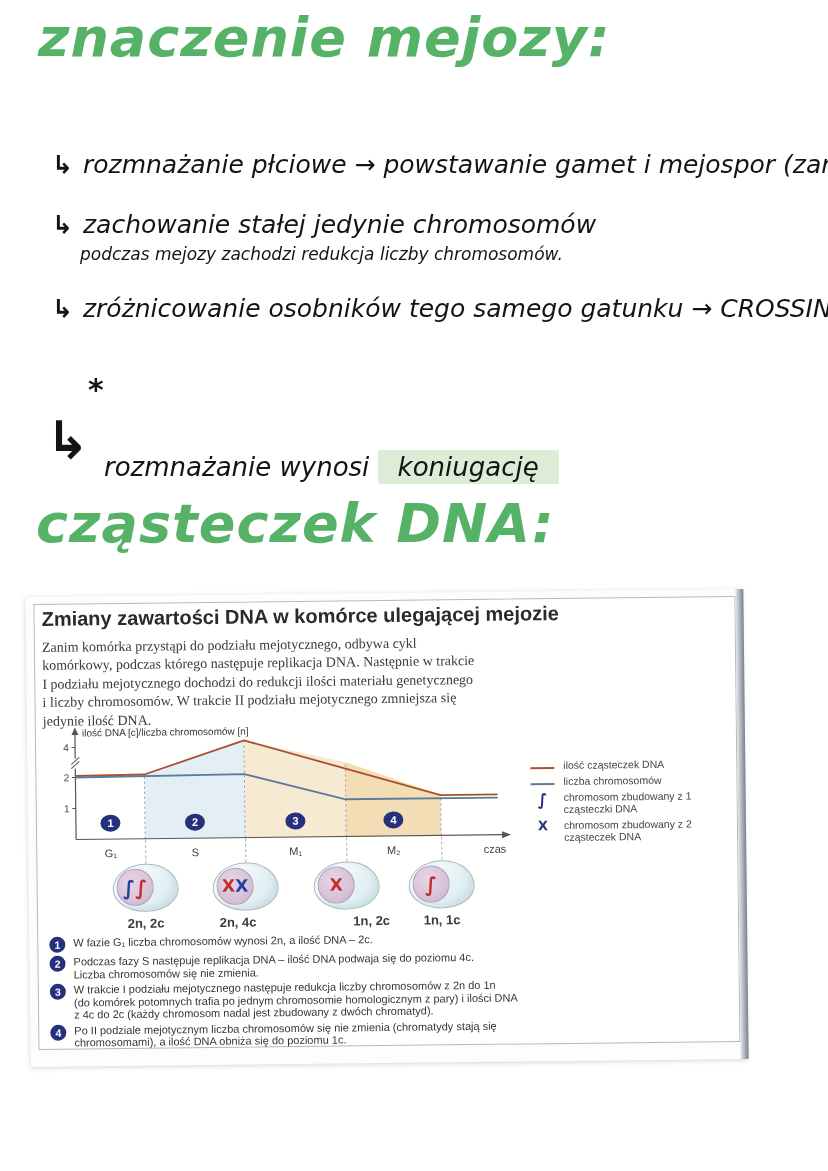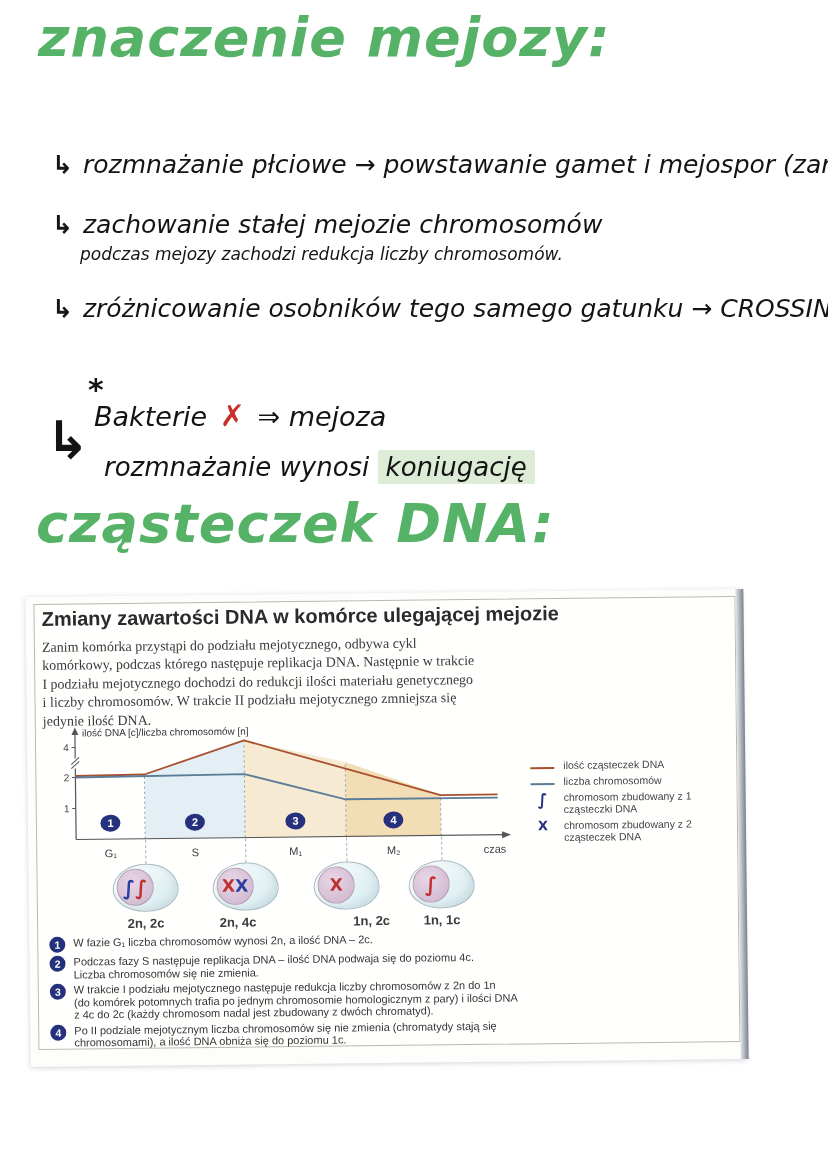--- a/index.html
+++ b/index.html
@@ -8,21 +8,21 @@
   
   .hand{position:absolute;font-family:"DejaVu Sans",sans-serif;font-style:italic;color:#141414;
         white-space:nowrap;}
   .hw-title{font-size:54px;font-weight:bold;letter-spacing:1px;}
   .hw-line{font-size:25px;}
   .hw-sub{font-size:17px;}
   .hw-bullet{margin-right:10px;font-weight:bold;}
   .hw-star{font-size:30px;font-weight:bold;}
   .hw-cross{font-weight:bold;padding:0 4px;}
   .hw-bigarrow{font-size:52px;font-weight:bold;line-height:1;}
-  .hw-highlight{padding:2px 8px;border-radius:2px;}
+  .hw-highlight{padding:2px 20px;border-radius:2px;}
   
   .figure{position:absolute;left:28px;top:593px;width:716px;height:470px;background:#fdfdfb;
           transform:rotate(-0.65deg);transform-origin:50% 50%;
           box-shadow:0 1px 5px rgba(70,80,95,.25);}
   .figure::after{content:"";position:absolute;right:-2px;top:0;bottom:0;width:8px;
           background:linear-gradient(to right,#e6e8ea,#77818e);}
   .fig-inner{position:absolute;left:8px;top:7px;right:6px;bottom:17px;border:1px solid #b9b9b3;background:#fffffe;}
   .fig-title{position:absolute;left:16px;top:11px;font-size:20px;font-weight:bold;color:#2b2b2b;}
   .fig-paragraph{position:absolute;left:16px;top:42px;width:600px;
           font-family:"Liberation Serif","DejaVu Serif",serif;font-size:14px;line-height:1.32;
@@ -62,36 +62,30 @@
 <div class="page">
 
   <div class="hand hw-title" style="left:38px;top:6px;color:#56b267;">znaczenie mejozy:</div>
 
 
   <div class="hand hw-line" style="left:52px;top:150px;">
     <span class="hw-bullet">↳</span><span>rozmnażanie płciowe → powstawanie gamet i mejospor (zarodnika)</span>
   </div>
 
   <div class="hand hw-line" style="left:52px;top:210px;">
-    <span class="hw-bullet">↳</span><span>zachowanie stałej mejozie chromosomów</span>
+    <span class="hw-bullet">↳</span><span>zachowanie stałej jedynie chromosomów</span>
   </div>
   <div class="hand hw-sub" style="left:80px;top:244px;">podczas mejozy zachodzi redukcja liczby chromosomów.</div>
 
   <div class="hand hw-line" style="left:52px;top:294px;">
     <span class="hw-bullet">↳</span><span>zróżnicowanie osobników tego samego gatunku → CROSSING-OVER</span>
   </div>
 
   <div class="hand hw-star" style="left:88px;top:372px;">*</div>
 
-  <div class="hand" style="left:94px;top:398px;font-size:27px;">
-    <span>Bakterie</span>
-    <span class="hw-cross" style="color:#c9302c;font-size:30px;">✗</span>
-    <span>⇒</span>
-    <span>mejoza</span>
-  </div>
 
   <div class="hand hw-bigarrow" style="left:46px;top:414px;">↳</div>
 
   <div class="hand" style="left:104px;top:452px;font-size:26px;">
     <span>rozmnażanie wynosi</span>
     <span class="hw-highlight" style="background:#ddecd7;">koniugację</span>
   </div>
 
   <div class="hand hw-title" style="left:36px;top:492px;color:#56b267;">cząsteczek DNA:</div>
 

